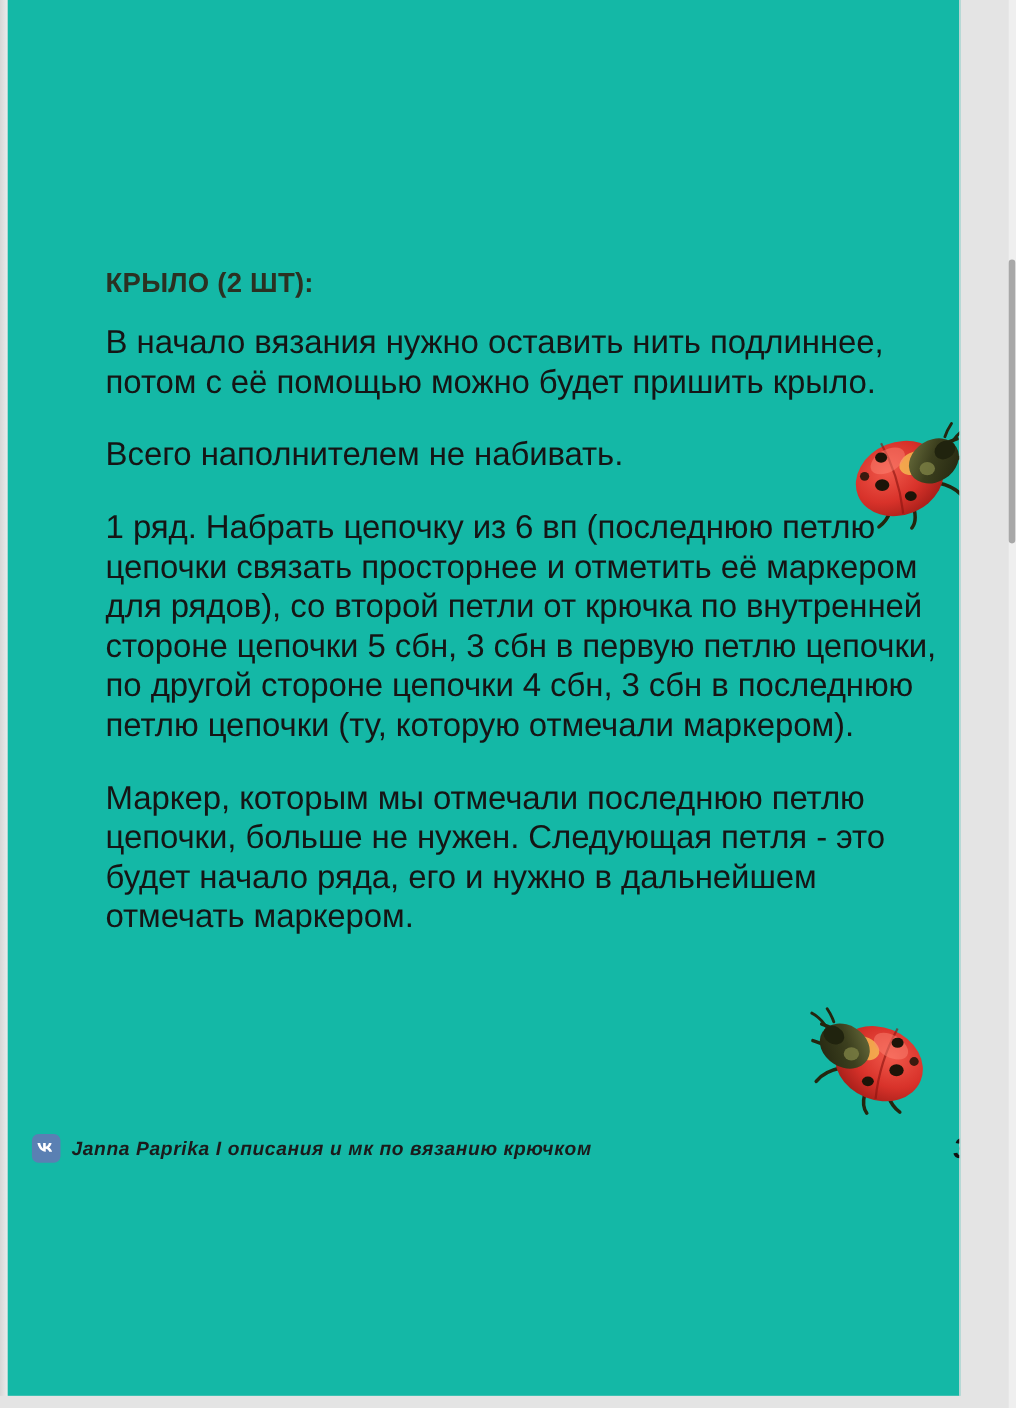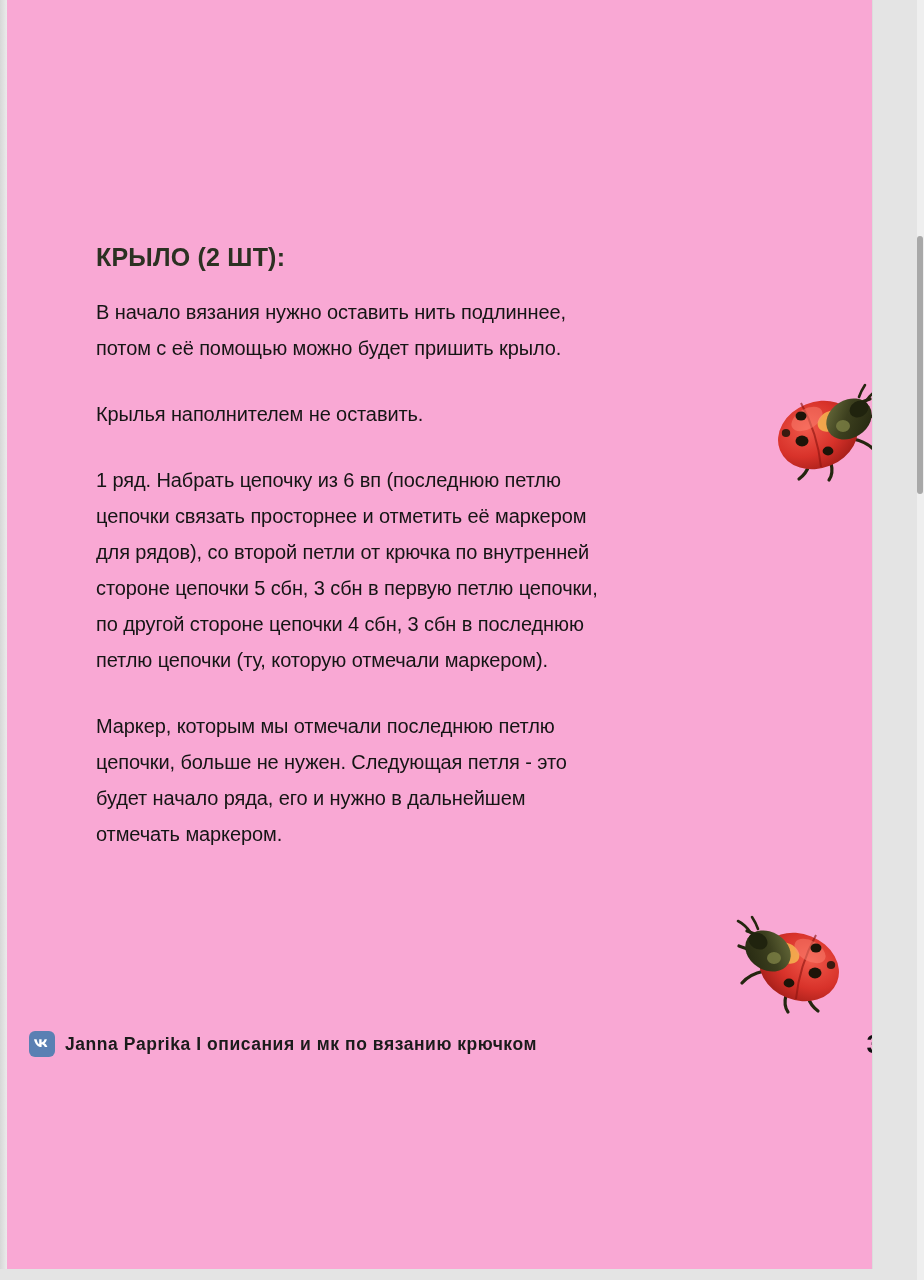--- a/index.html
+++ b/index.html
@@ -23,21 +23,21 @@
     box-sizing: border-box;
   }
 
   
   .page {
     position: absolute;
     left: 7px;
     top: 0;
     width: 866px;
     height: 1269px;
-    background: #f9a8d4;
+    background: #14b8a6;
     box-sizing: border-box;
     border-right: 1px solid #dcdcdc;
     overflow: hidden;
   }
 
   
   .content {
     position: absolute;
     left: 89px;
     top: 243px;
@@ -49,21 +49,21 @@
     font-weight: bold;
     font-size: 25px;
     line-height: 1.15;
     color: #2b3122;
     letter-spacing: 0.2px;
     margin: 0 0 22px 0;
   }
 
   .para {
     font-family: "Liberation Sans", sans-serif;
-    font-size: 20px;
+    font-size: 30px;
     line-height: 36px;
     color: #151515;
     margin: 0 0 30px 0;
     letter-spacing: -0.1px;
     white-space: pre-line;
   }
   .para:last-child { margin-bottom: 0; }
 
   
   .bug {
@@ -75,20 +75,21 @@
   .bug-1 { left: 764px; top: 383px; }
   .bug-2 { left: 727px; top: 915px; transform: scaleX(-1); }
 
   
   .footer {
     position: absolute;
     left: 0;
     top: 1028px;
     width: 910px;
     height: 44px;
+    font-style: italic;
   }
   .footer-left {
     position: absolute;
     left: 22px;
     top: 3px;
     display: flex;
     align-items: center;
     gap: 10px;
   }
   .vk-badge {
@@ -164,21 +165,21 @@
 
   <div class="page">
 
     <div class="content">
 
       <h1 class="doc-heading">КРЫЛО (2 ШТ):</h1>
 
       <p class="para">В начало вязания нужно оставить нить подлиннее,
 потом с её помощью можно будет пришить крыло.</p>
 
-      <p class="para">Крылья наполнителем не оставить.</p>
+      <p class="para">Всего наполнителем не набивать.</p>
 
       <p class="para">1 ряд. Набрать цепочку из 6 вп (последнюю петлю
 цепочки связать просторнее и отметить её маркером
 для рядов), со второй петли от крючка по внутренней
 стороне цепочки 5 сбн, 3 сбн в первую петлю цепочки,
 по другой стороне цепочки 4 сбн, 3 сбн в последнюю
 петлю цепочки (ту, которую отмечали маркером).</p>
 
 
       <p class="para">Маркер, которым мы отмечали последнюю петлю

